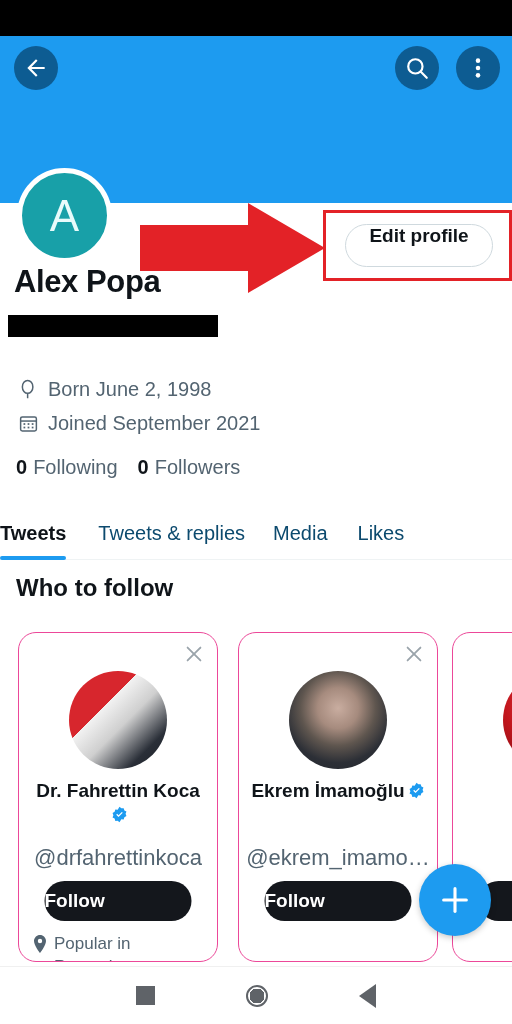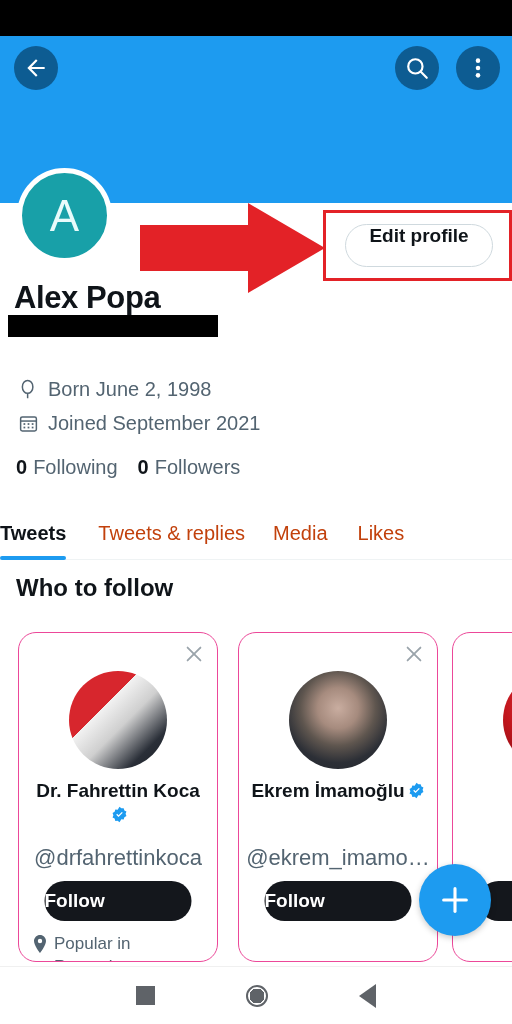--- a/index.html
+++ b/index.html
@@ -61,21 +61,21 @@
     z-index:6; pointer-events:none;
   }
   
   .anno-arrow {
     position:absolute; left:140px; top:203px;
     width:185px; height:90px; z-index:6; pointer-events:none;
   }
 
   
   .display-name {
-    position:absolute; left:14px; top:280px;
+    position:absolute; left:14px; top:264px;
     font-size:31px; font-weight:bold; color:#0f1419;
     letter-spacing:-0.4px;
   }
   .handle-redaction {
     position:absolute; left:8px; top:315px;
     width:210px; height:22px; background:#000000;
   }
 
   
   .meta-row {
@@ -95,21 +95,21 @@
   .stat { display:flex; align-items:baseline; gap:6px; }
   .stat b { color:#0f1419; font-size:20px; font-weight:bold; }
 
   
   .tabs {
     position:absolute; left:0; top:508px; width:512px; height:52px;
     display:flex; align-items:center;
     border-bottom:1px solid #eff3f4;
   }
   .tab {
-    font-size:20px; color:#c2410c; position:relative;
+    font-size:20px; color:#0c4a6e; position:relative;
     height:52px; display:flex; align-items:center; cursor:pointer;
   }
   .tab.active { color:#0f1419; font-weight:bold; }
   .tab-underline {
     position:absolute; left:0; right:0; bottom:0; height:4px;
     background:#1D9BF0; border-radius:2px;
   }
   #tab-tweets { margin-left:0; }
   #tab-replies { margin-left:32px; }
   #tab-media { margin-left:28px; }

